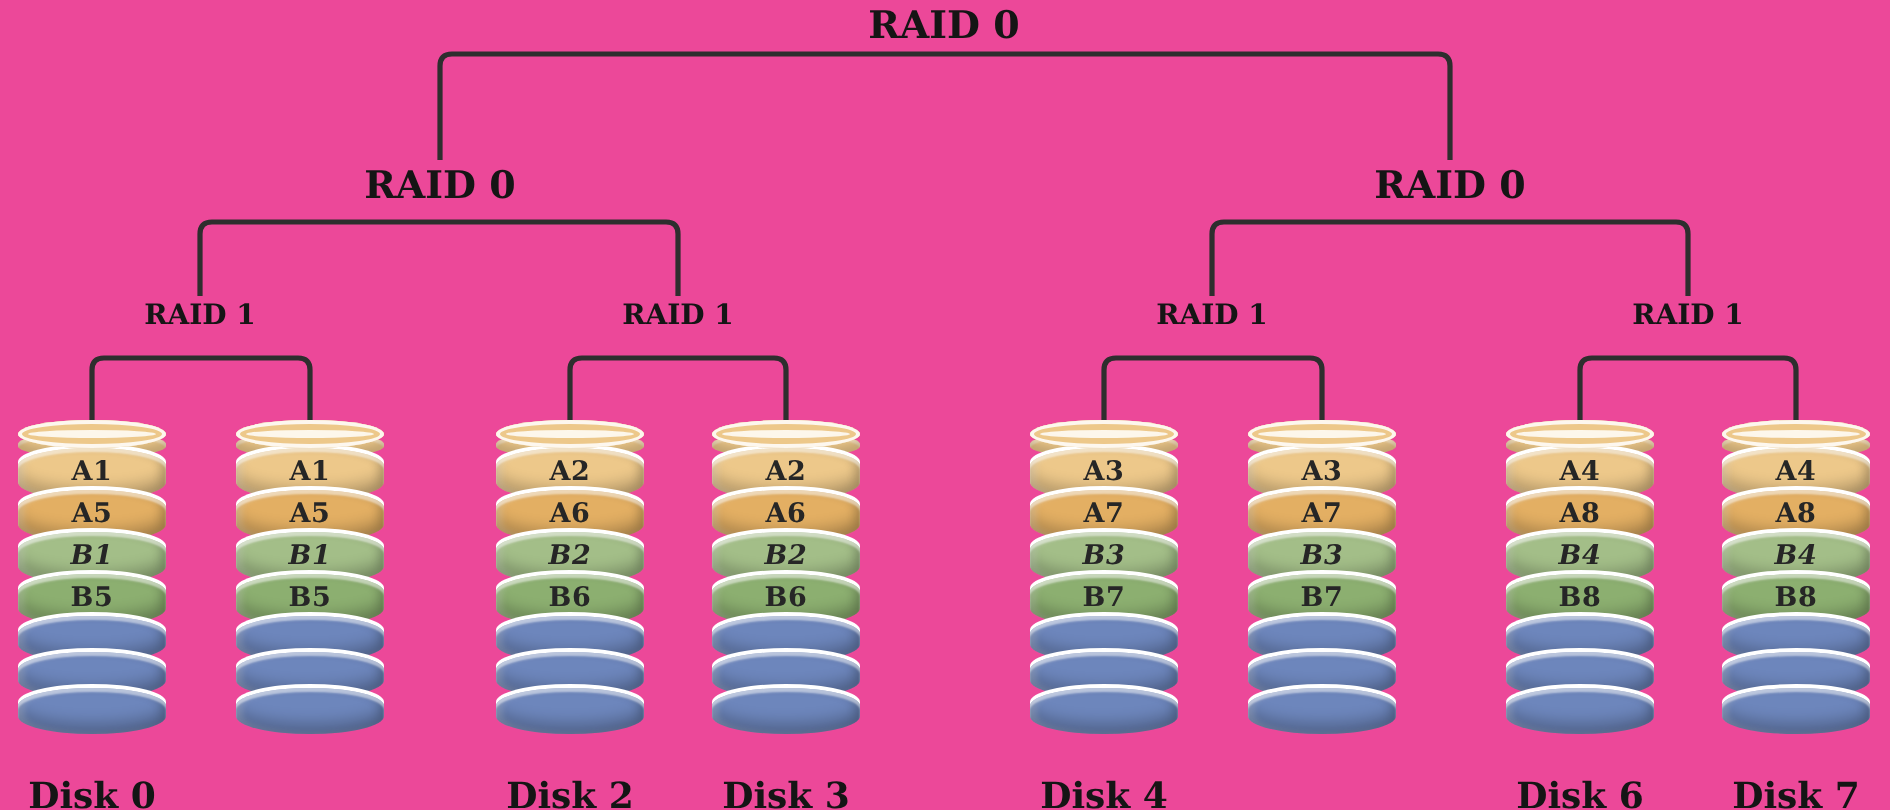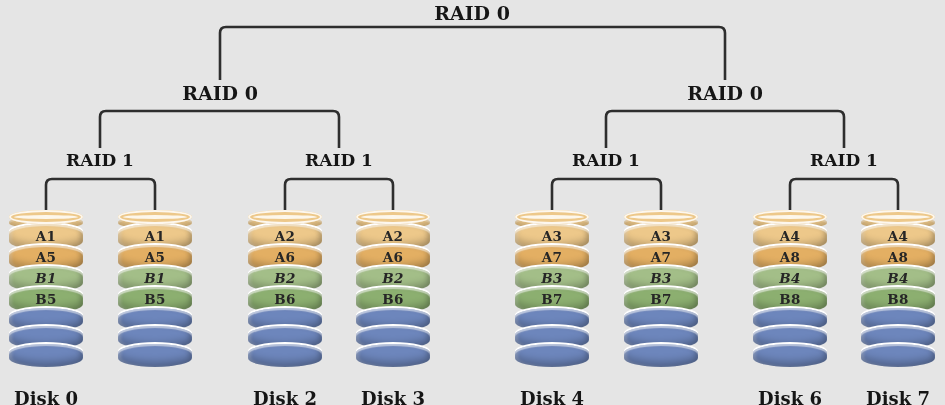--- a/index.html
+++ b/index.html
@@ -1,30 +1,30 @@
 <!DOCTYPE html>
 <html style="--tan-1: #EDC88A; --tan-2: #E3AF63; --green-1: #A3BE88; --green-2: #8CAF70; --blue-base: #6D86BC; --cap: #F2D49C; --line: #2e2e2e; --text: #151515;"><head>
 <meta charset="utf-8">
 <title>RAID 0</title>
 <style>
   * { margin:0; padding:0; box-sizing:border-box; }
   html,body { background:#ffffff; }
   body { font-family:"DejaVu Serif", serif; }
   .stage {
-    position:relative; width:945px; height:405px; background:#e5e5e5; overflow:hidden;
+    position:relative; width:945px; height:405px; background:#ec4899; overflow:hidden;
   }
   .connectors { position:absolute; left:0; top:0; width:945px; height:405px; }
   .connectors path {
     fill:none; stroke:var(--line,#2e2e2e); stroke-width:2.6px;
   }
   .node-label {
     position:absolute; transform:translateX(-50%);
     font-weight:bold; font-size:19px; color:var(--text,#151515); white-space:nowrap;
   }
-  .node-label.l3 { font-size:17px; }
+  .node-label.l3 { font-size:14px; }
 
   .disk { position:absolute; top:210px; width:74px; }
   .cap {
     width:100%; height:14px; border-radius:50%; position:relative; z-index:10;
     background:var(--cap,#F2D49C);
     box-shadow: inset 0 0 0 2px rgba(255,255,255,.85),
                 inset 0 0 0 5px var(--tan-1,#EDC88A),
                 inset 0 0 0 7px rgba(255,255,255,.8),
                 inset 0 -2px 3px rgba(0,0,0,.15);
   }

